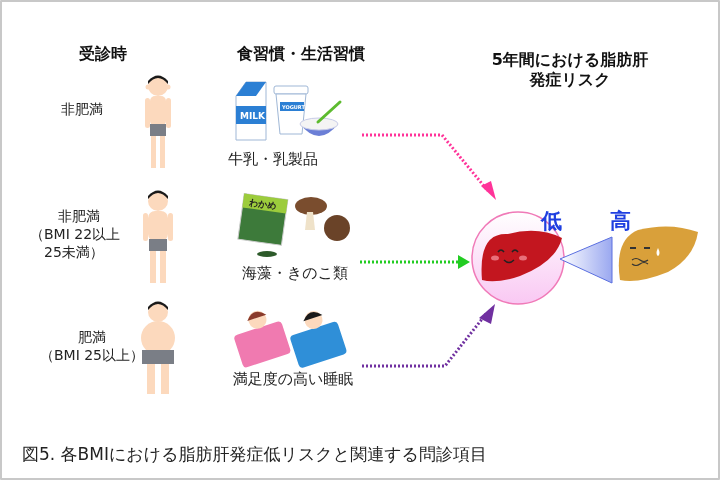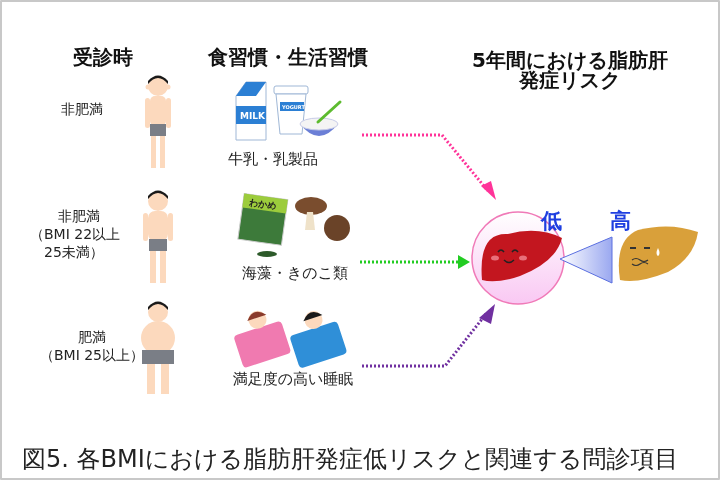--- a/index.html
+++ b/index.html
@@ -1,30 +1,30 @@
 <!DOCTYPE html>
 <html><head>
 <meta charset="utf-8">
 <style>
   html,body{margin:0;padding:0;background:#fff;}
   body{width:720px;height:480px;position:relative;overflow:hidden;font-family:"DejaVu Sans","Liberation Sans",sans-serif;color:#1a1a1a;}
   .frame{position:absolute;left:0;top:0;width:716px;height:476px;border:2px solid #c8c8c8;border-radius:1px;}
   .abs{position:absolute;}
-  .hdr{font-weight:bold;font-size:20px;text-align:center;color:#111;}
+  .hdr{font-weight:bold;font-size:16px;text-align:center;color:#111;}
   .lbl{font-size:14px;line-height:18px;color:#222;white-space:nowrap;}
-  .caption{font-size:24px;color:#222;letter-spacing:0px;white-space:nowrap;}
+  .caption{font-size:17px;color:#222;letter-spacing:0px;white-space:nowrap;}
   svg{position:absolute;overflow:visible;}
 </style>
 </head>
 <body>
 
 <div class="frame"></div>
 
 <div class="abs hdr" style="left:48px;top:44px;width:110px;">受診時</div>
-<div class="abs hdr" style="left:203px;top:44px;width:170px;">食習慣・生活習慣</div>
+<div class="abs hdr" style="left:216px;top:44px;width:170px;">食習慣・生活習慣</div>
 <div class="abs hdr" style="left:460px;top:50px;width:220px;line-height:20px;">
   <div>5年間における脂肪肝</div>
   <div>発症リスク</div>
 </div>
 
 <div class="abs lbl" style="left:22px;top:100px;width:120px;text-align:center;">
   <div>非肥満</div>
 </div>
 <div class="abs lbl" style="left:30px;top:207px;width:110px;">
   <div style="padding-left:28px;">非肥満</div>

